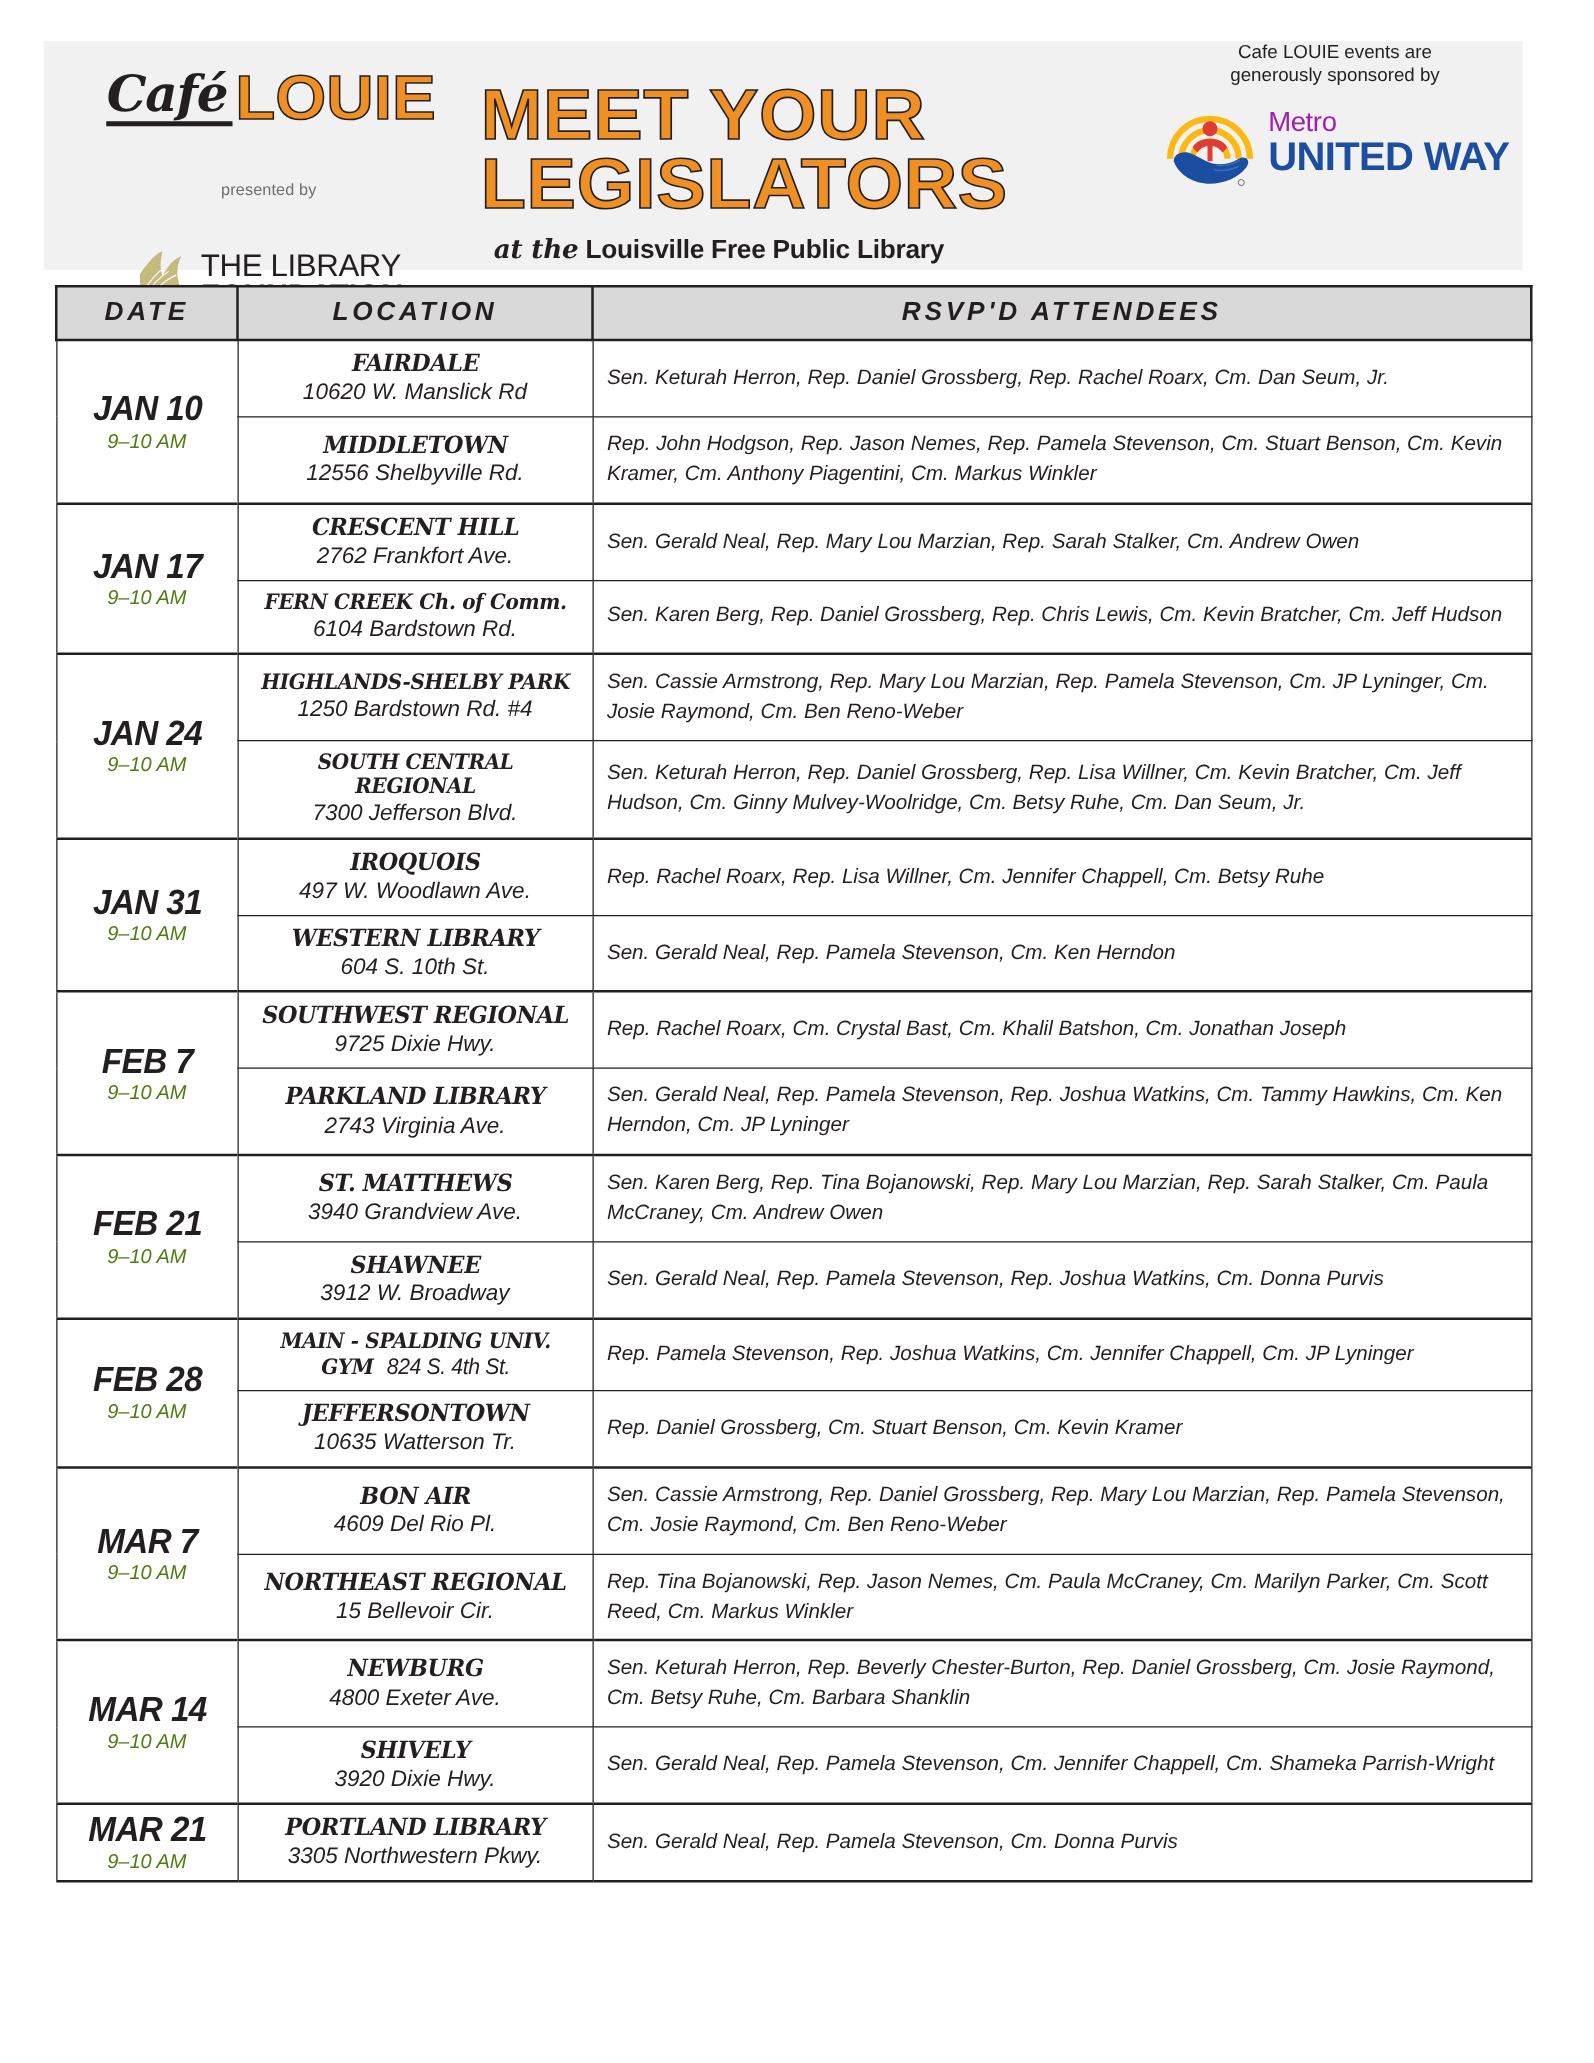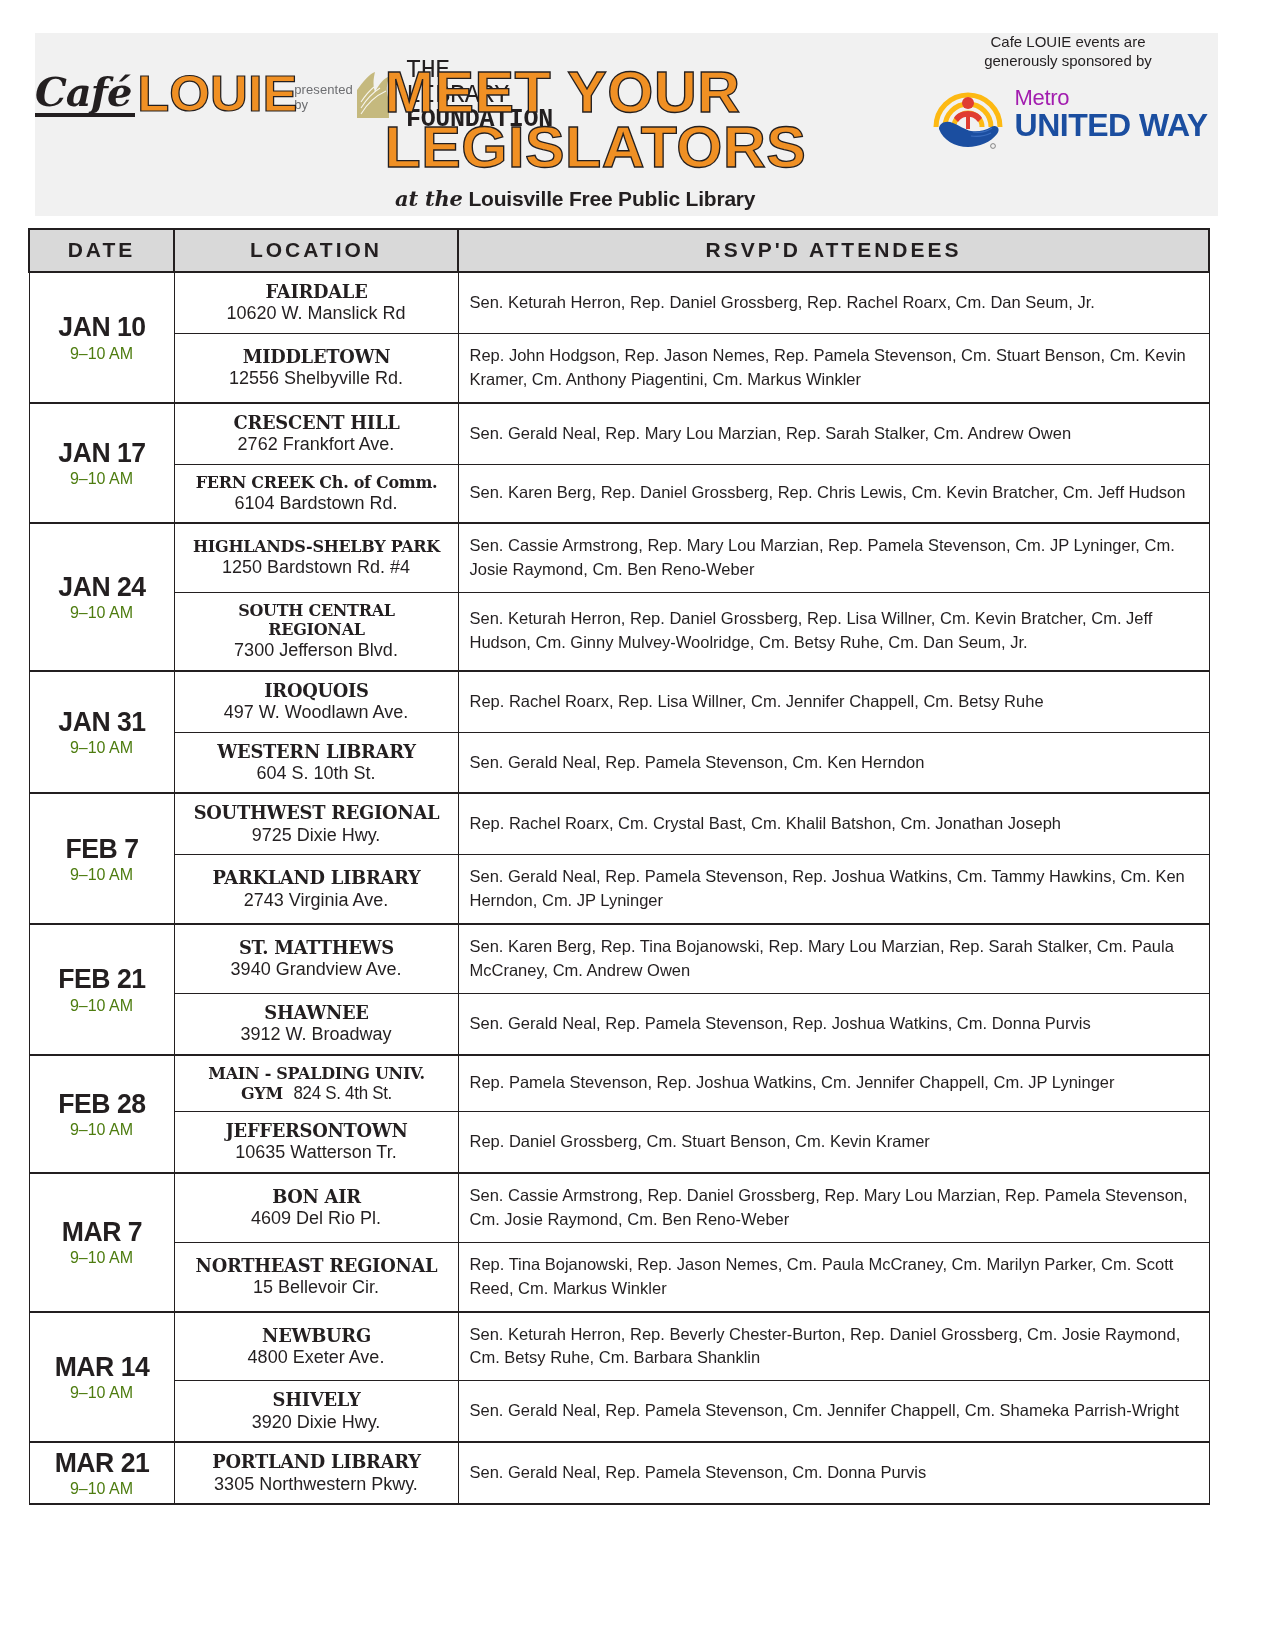--- a/index.html
+++ b/index.html
@@ -12,21 +12,21 @@
 
   
   .banner {
     position: absolute; left: 35px; top: 33px;
     width: 1183px; height: 183px;
     background: #f1f1f1;
     display: flex; align-items: flex-start;
   }
   .brand-block {
     width: 360px; padding-top: 22px;
-    display: flex; align-items: center;
+    display: flex; flex-direction: column; align-items: center; gap: 36px;
   }
   .cafe-louie { display: flex; align-items: flex-end; gap: 6px; line-height: 1; }
   .cafe-word {
     font-family: "DejaVu Serif", serif;
     font-style: italic; font-weight: bold;
     font-size: 40px; color: #231f20;
     letter-spacing: -1px;
     border-bottom: 4px solid #231f20;
     padding-bottom: 1px; padding-right: 4px;
   }
@@ -40,21 +40,21 @@
     transform: scaleX(1.05);
   }
   .presented-by {
     font-size: 13px; color: #6d6e71;
     margin-top: 7px; letter-spacing: 0.1px;
   }
   .lf-logo { display: flex; align-items: center; gap: 9px; margin-top: 4px; }
   .lf-mark { width: 44px; height: 52px; }
   .lf-text {
     font-weight: bold; font-size: 25px; color: #231f20;
-    line-height: 0.98; letter-spacing: -0.3px; font-family: Liberation Mono, monospace;
+    line-height: 0.98; letter-spacing: -0.3px;
   }
   .lf-text .l1 { font-weight: normal; }
 
   
   .title-block {
     flex: 1; padding-top: 20px; text-align: left; margin-top: 12px;
   }
   .title-line {
     font-family: "Liberation Sans", sans-serif;
     font-weight: bold;
@@ -84,24 +84,25 @@
   .uw-mark { width: 78px; height: 74px; }
   .uw-text { text-align: left; line-height: 1; }
   .uw-metro { font-size: 22px; color: #a21caf; letter-spacing: -0.3px; }
   .uw-uw {
     font-size: 32px; font-weight: bold; color: #1B4EA0;
     letter-spacing: -0.5px; transform: scaleX(0.96); transform-origin: left;
   }
 
   
   .sched {
-    position: absolute; left: 28px; top: 228px;
+    position: absolute; left: 44px; top: 228px;
     width: 1180px;
     border-collapse: collapse;
     table-layout: fixed;
+    font-style: italic;
   }
   .sched th, .sched td {
     border: 1.2px solid #231f20;
     vertical-align: middle;
   }
   .sched thead th {
     background: #d9d9d9;
     font-family: "Liberation Sans", sans-serif;
     font-weight: bold;
     font-size: 21px;

